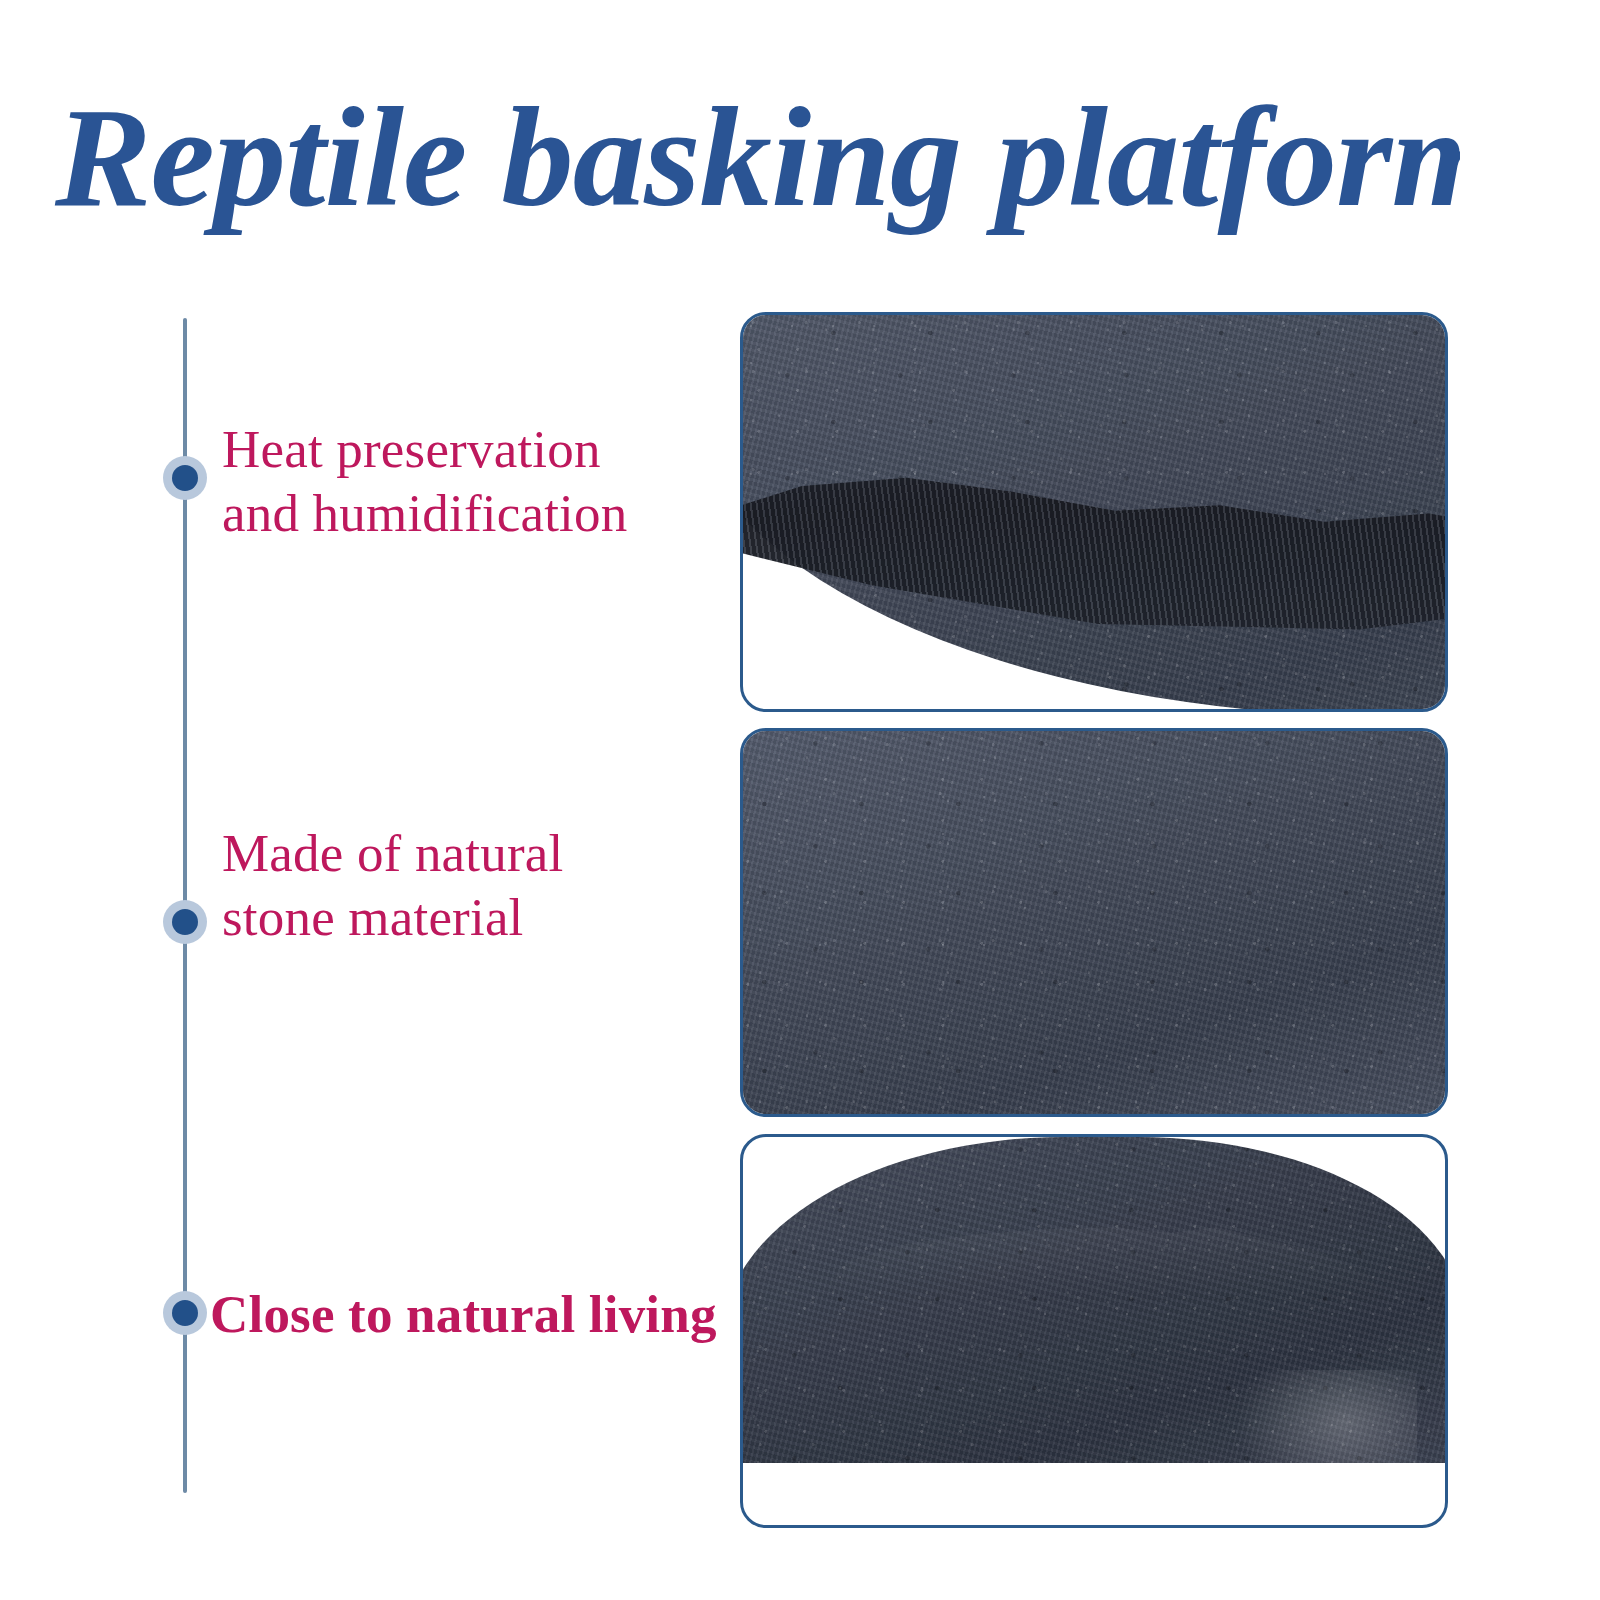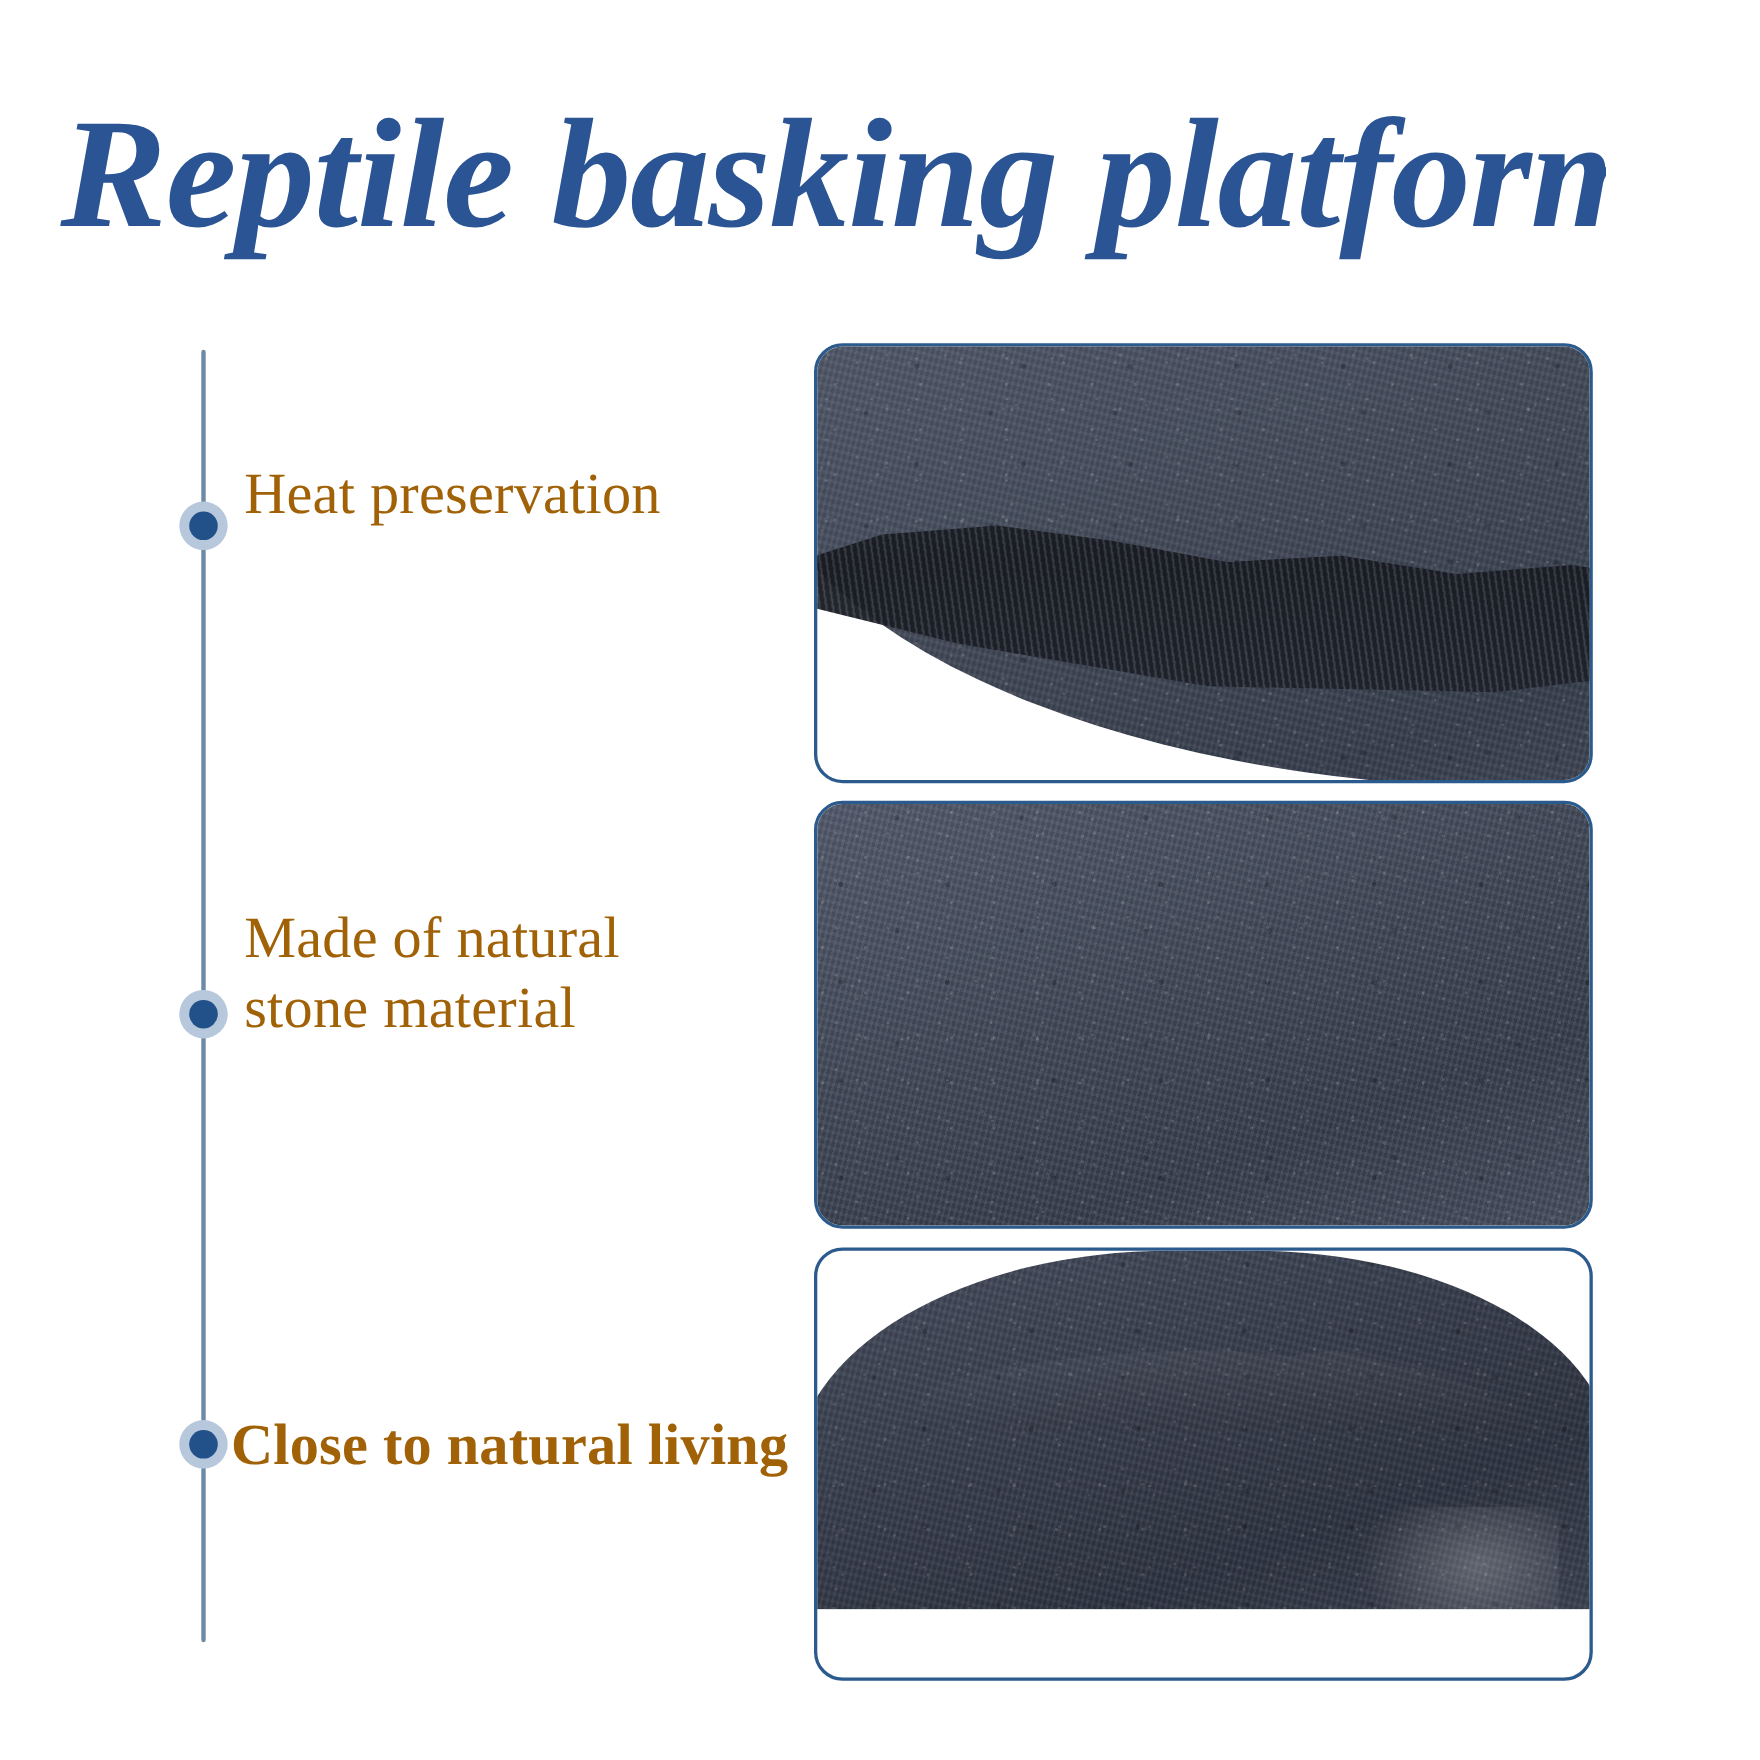--- a/index.html
+++ b/index.html
@@ -63,21 +63,21 @@
     content: "";
     width: 26px;
     height: 26px;
     border-radius: 50%;
     background: #225089;
   }
 
   
   .feature-label {
     position: absolute;
-    color: #a16207;
+    color: #be185d;
     font-family: "Liberation Serif", "DejaVu Serif", serif;
     font-size: 53px;
     line-height: 1.20;
     font-weight: 400;
     letter-spacing: 0.2px;
   }
   .feature-label .line {
     display: block;
     white-space: nowrap;
   }
@@ -184,20 +184,21 @@
   <div id="page-title">Reptile basking platform</div>
 
   <div id="timeline-axis"></div>
 
   <div class="timeline-bullet" style="left:185px; top:478px;"></div>
   <div class="timeline-bullet" style="left:185px; top:922px;"></div>
   <div class="timeline-bullet" style="left:185px; top:1313px;"></div>
 
   <div class="feature-label" style="left:222px; top:418px;">
     <span class="line">Heat preservation</span>
+    <span class="line">and humidification</span>
   </div>
 
   <div class="feature-label" style="left:222px; top:822px;">
     <span class="line">Made of natural</span>
     <span class="line">stone material</span>
   </div>
 
   <div class="feature-label" style="left:210px; top:1283px;font-weight:bold;">
     <span class="line">Close to natural living</span>
   </div>

